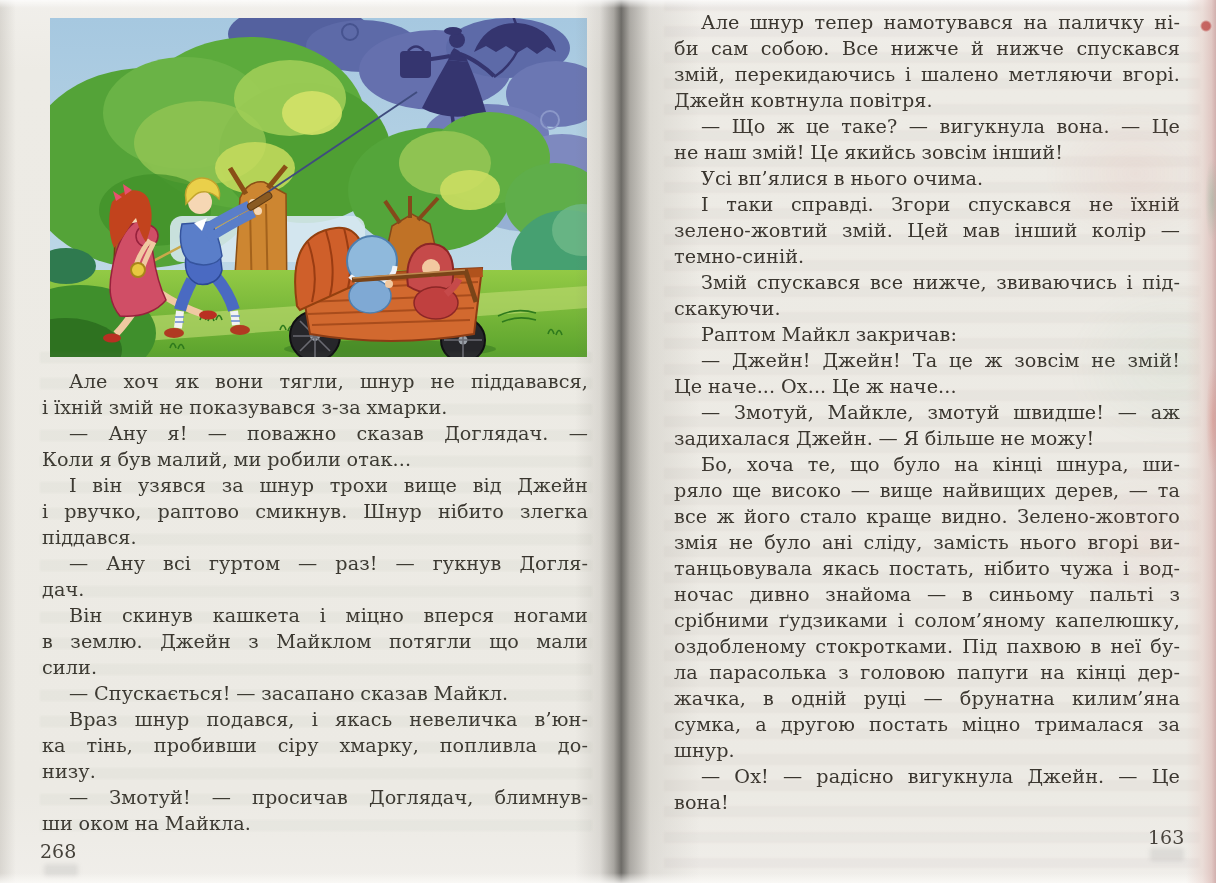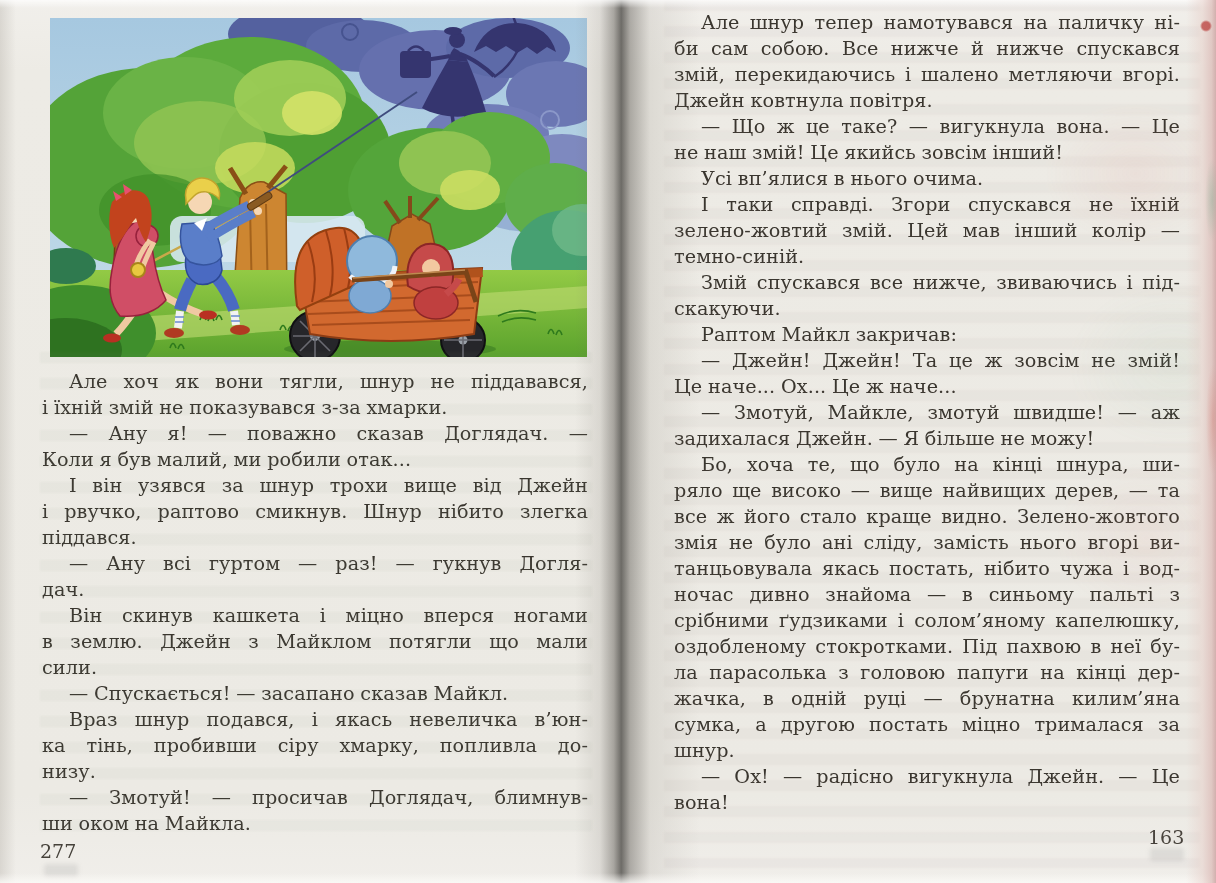--- a/index.html
+++ b/index.html
@@ -249,21 +249,21 @@
           <div class="line first">Враз шнур подався, і якась невеличка в’юн-</div>
           <div class="line">ка тінь, пробивши сіру хмарку, попливла до-</div>
           <div class="line last">низу.</div>
         </div>
         <div class="para">
           <div class="line first">— Змотуй! — просичав Доглядач, блимнув-</div>
           <div class="line last">ши оком на Майкла.</div>
         </div>
       </div>
 
-    <div class="pagenum pagenum-left">277</div>
+    <div class="pagenum pagenum-left">268</div>
   </div>
 
   <div>
     <div class="textcol textcol-right">
         <div class="para">
           <div class="line first">Але шнур тепер намотувався на паличку ні-</div>
           <div class="line">би сам собою. Все нижче й нижче спускався</div>
           <div class="line">змій, перекидаючись і шалено метляючи вгорі.</div>
           <div class="line last">Джейн ковтнула повітря.</div>
         </div>

